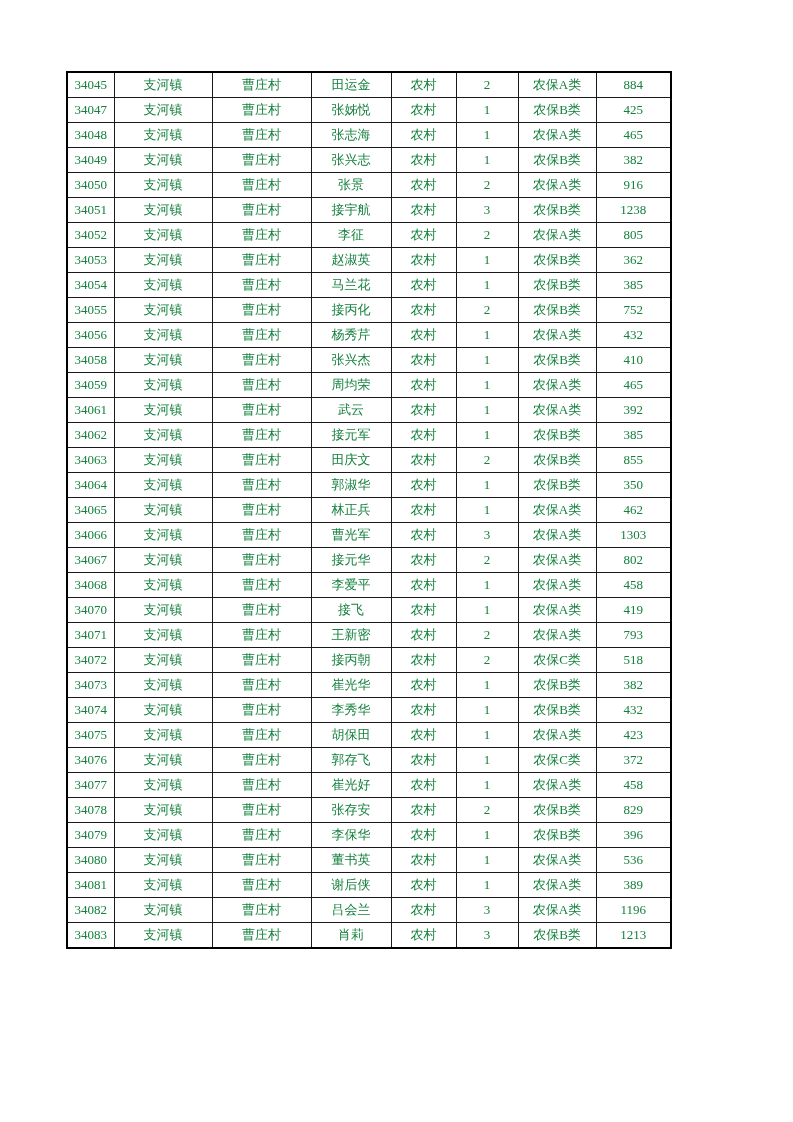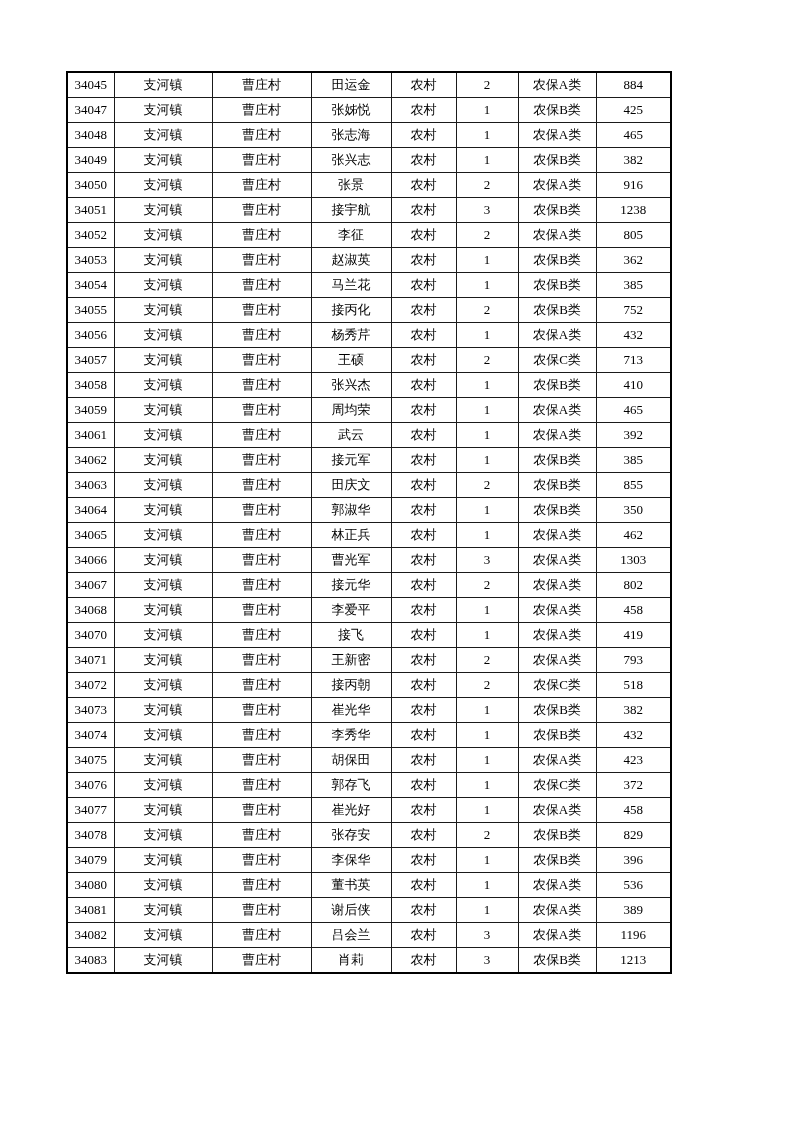--- a/index.html
+++ b/index.html
@@ -7,21 +7,21 @@
     padding: 0;
     background: #ffffff;
   }
   .page {
     position: relative;
     width: 713px;
     height: 1122px;
     background: #ffffff;
     overflow: hidden;
     font-family: "Liberation Serif", "DejaVu Serif", serif;
-    color: #000000;
+    color: #15803d;
   }
   table.roster {
     position: absolute;
     left: 66px;
     top: 71px;
     border-collapse: collapse;
     table-layout: fixed;
     border: 2px solid #000000;
   }
   table.roster td {
@@ -164,30 +164,20 @@
           <td>34056</td>
           <td>支河镇</td>
           <td>曹庄村</td>
           <td>杨秀芹</td>
           <td>农村</td>
           <td>1</td>
           <td>农保A类</td>
           <td>432</td>
         </tr>
         <tr>
-          <td>34057</td>
-          <td>支河镇</td>
-          <td>曹庄村</td>
-          <td>王硕</td>
-          <td>农村</td>
-          <td>2</td>
-          <td>农保C类</td>
-          <td>713</td>
-        </tr>
-        <tr>
           <td>34058</td>
           <td>支河镇</td>
           <td>曹庄村</td>
           <td>张兴杰</td>
           <td>农村</td>
           <td>1</td>
           <td>农保B类</td>
           <td>410</td>
         </tr>
         <tr>

